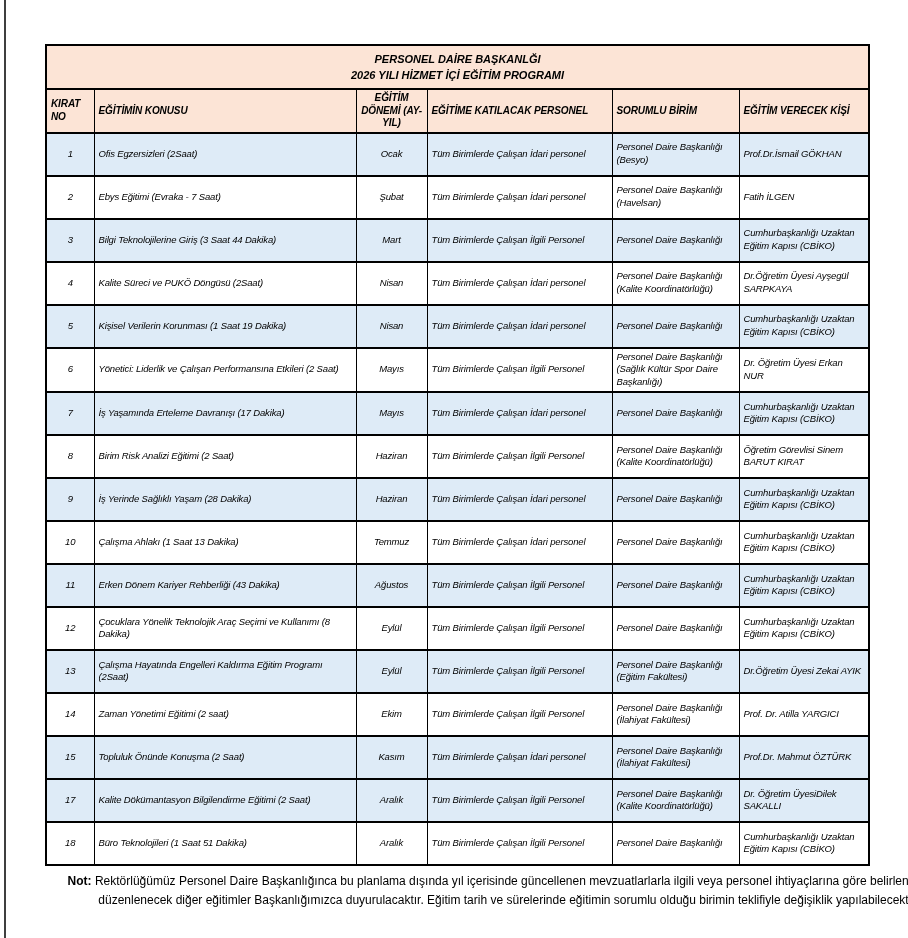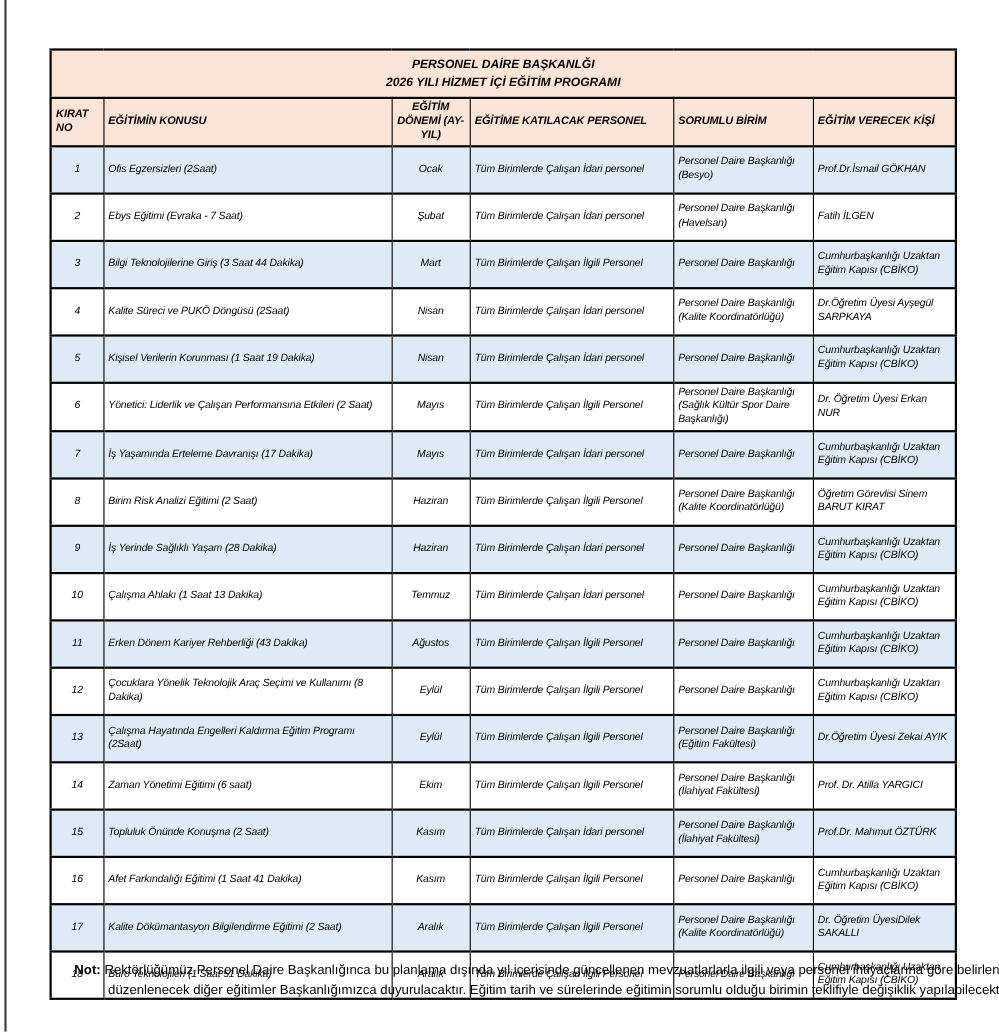--- a/index.html
+++ b/index.html
@@ -212,41 +212,33 @@
       <tr class="alt">
     <td class="c-no">13</td>
     <td class="c-topic">Çalışma Hayatında Engelleri Kaldırma Eğitim Programı (2Saat)</td>
     <td class="c-period">Eylül</td>
     <td class="c-personnel">Tüm Birimlerde Çalışan İlgili Personel</td>
     <td class="c-unit">Personel Daire Başkanlığı (Eğitim Fakültesi)</td>
     <td class="c-instructor">Dr.Öğretim Üyesi Zekai AYIK</td>
   </tr>
       <tr>
     <td class="c-no">14</td>
-    <td class="c-topic">Zaman Yönetimi Eğitimi (6 saat)</td>
+    <td class="c-topic">Zaman Yönetimi Eğitimi (2 saat)</td>
     <td class="c-period">Ekim</td>
     <td class="c-personnel">Tüm Birimlerde Çalışan İlgili Personel</td>
     <td class="c-unit">Personel Daire Başkanlığı (İlahiyat Fakültesi)</td>
     <td class="c-instructor">Prof. Dr. Atilla YARGICI</td>
   </tr>
       <tr class="alt">
     <td class="c-no">15</td>
     <td class="c-topic">Topluluk Önünde Konuşma (2 Saat)</td>
     <td class="c-period">Kasım</td>
     <td class="c-personnel">Tüm Birimlerde Çalışan İdari personel</td>
     <td class="c-unit">Personel Daire Başkanlığı (İlahiyat Fakültesi)</td>
     <td class="c-instructor">Prof.Dr. Mahmut ÖZTÜRK</td>
-  </tr>
-      <tr>
-    <td class="c-no">16</td>
-    <td class="c-topic">Afet Farkındalığı Eğitimi (1 Saat 41 Dakika)</td>
-    <td class="c-period">Kasım</td>
-    <td class="c-personnel">Tüm Birimlerde Çalışan İlgili Personel</td>
-    <td class="c-unit">Personel Daire Başkanlığı</td>
-    <td class="c-instructor">Cumhurbaşkanlığı Uzaktan Eğitim Kapısı (CBİKO)</td>
   </tr>
       <tr class="alt">
     <td class="c-no">17</td>
     <td class="c-topic">Kalite Dökümantasyon Bilgilendirme Eğitimi (2 Saat)</td>
     <td class="c-period">Aralık</td>
     <td class="c-personnel">Tüm Birimlerde Çalışan İlgili Personel</td>
     <td class="c-unit">Personel Daire Başkanlığı (Kalite Koordinatörlüğü)</td>
     <td class="c-instructor">Dr. Öğretim ÜyesiDilek SAKALLI</td>
   </tr>
       <tr>

